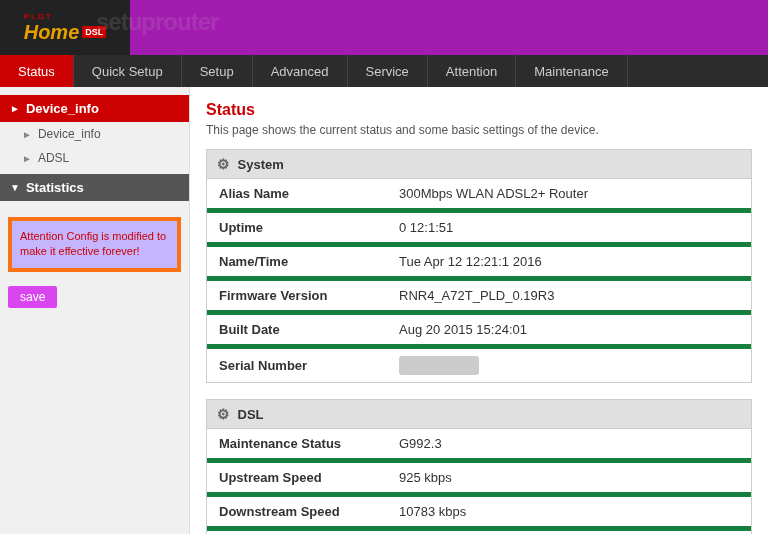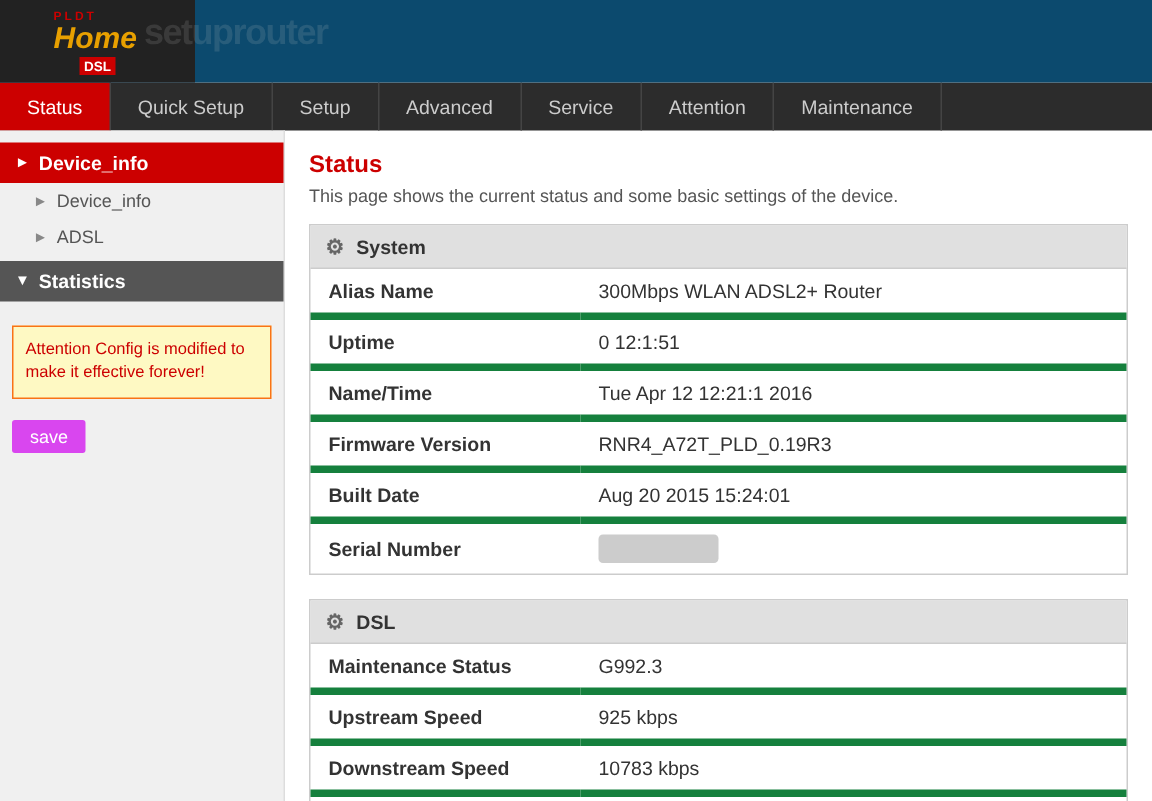--- a/index.html
+++ b/index.html
@@ -1,44 +1,44 @@
 <!DOCTYPE html>
 <html><head>
   <meta charset="utf-8">
   <style>
     * { margin: 0; padding: 0; box-sizing: border-box; }
     body { font-family: Arial, sans-serif; font-size: 13px; background: #fff; width: 768px; height: 534px; overflow: hidden; }
 
     
-    .header { background: #0c4a6e; height: 55px; display: flex; align-items: center; position: relative; }
+    .header { background: #a21caf; height: 55px; display: flex; align-items: center; position: relative; }
     .logo-area { width: 130px; height: 55px; background: #222; display: flex; align-items: center; justify-content: center; flex-shrink: 0; }
     .logo-box { text-align: left; }
     .logo-box .pldt-line { color: #c00; font-size: 8px; letter-spacing: 2px; font-weight: bold; }
-    .logo-box .home-line { display: flex; align-items: center; flex-direction: column; }
+    .logo-box .home-line { display: flex; align-items: center; }
     .logo-box .home-text { color: #e8a000; font-size: 20px; font-weight: bold; font-style: italic; margin-right: 3px; }
     .logo-box .dsl-badge { background: #c00; color: #fff; font-size: 9px; font-weight: bold; padding: 1px 3px; }
     .watermark { position: absolute; left: 96px; top: 8px; font-size: 24px; color: rgba(200,200,200,0.15); font-weight: bold; letter-spacing: -1px; pointer-events: none; }
 
     
     .nav { background: #2c2c2c; height: 32px; display: flex; align-items: stretch; }
     .nav-item { color: #ccc; padding: 0 18px; display: flex; align-items: center; font-size: 13px; cursor: pointer; border-right: 1px solid #444; }
     .nav-item.active { background: #c00; color: #fff; }
 
     
     .main { display: flex; height: calc(534px - 55px - 32px); }
 
     
     .sidebar { width: 190px; background: #f0f0f0; flex-shrink: 0; padding: 8px 0; border-right: 1px solid #ddd; }
     .sidebar-section { margin-bottom: 4px; }
     .sidebar-header { background: #555; color: #fff; padding: 6px 10px; font-size: 13px; font-weight: bold; display: flex; align-items: center; cursor: pointer; }
     .sidebar-header .arrow { margin-right: 6px; font-size: 10px; }
     .sidebar-header.red { background: #c00; }
     .sidebar-link { padding: 5px 10px 5px 22px; font-size: 12px; color: #555; cursor: pointer; display: flex; align-items: center; }
     .sidebar-link .bullet { margin-right: 6px; font-size: 10px; color: #888; }
-    .sidebar-notice { margin: 16px 8px 8px; background: #fef9c3; border: 1px solid #f97316; padding: 8px; font-size: 11px; color: #c00; line-height: 1.4; }
+    .sidebar-notice { margin: 16px 8px 8px; background: #c4b5fd; border: 4px solid #f97316; padding: 8px; font-size: 11px; color: #c00; line-height: 1.4; }
     .save-btn { display: inline-block; margin: 6px 8px; background: #d946ef; color: #fff; padding: 4px 12px; font-size: 12px; cursor: pointer; border: none; border-radius: 2px; }
 
     
     .content { flex: 1; padding: 14px 16px; overflow-y: auto; background: #fff; }
     .content-title { color: #c00; font-size: 16px; font-weight: bold; margin-bottom: 4px; }
     .content-desc { color: #555; font-size: 12px; margin-bottom: 12px; }
 
     
     .section { border: 1px solid #ccc; margin-bottom: 16px; }
     .section-header { background: #e0e0e0; padding: 6px 10px; display: flex; align-items: center; font-size: 13px; font-weight: bold; color: #333; border-bottom: 1px solid #ccc; }

